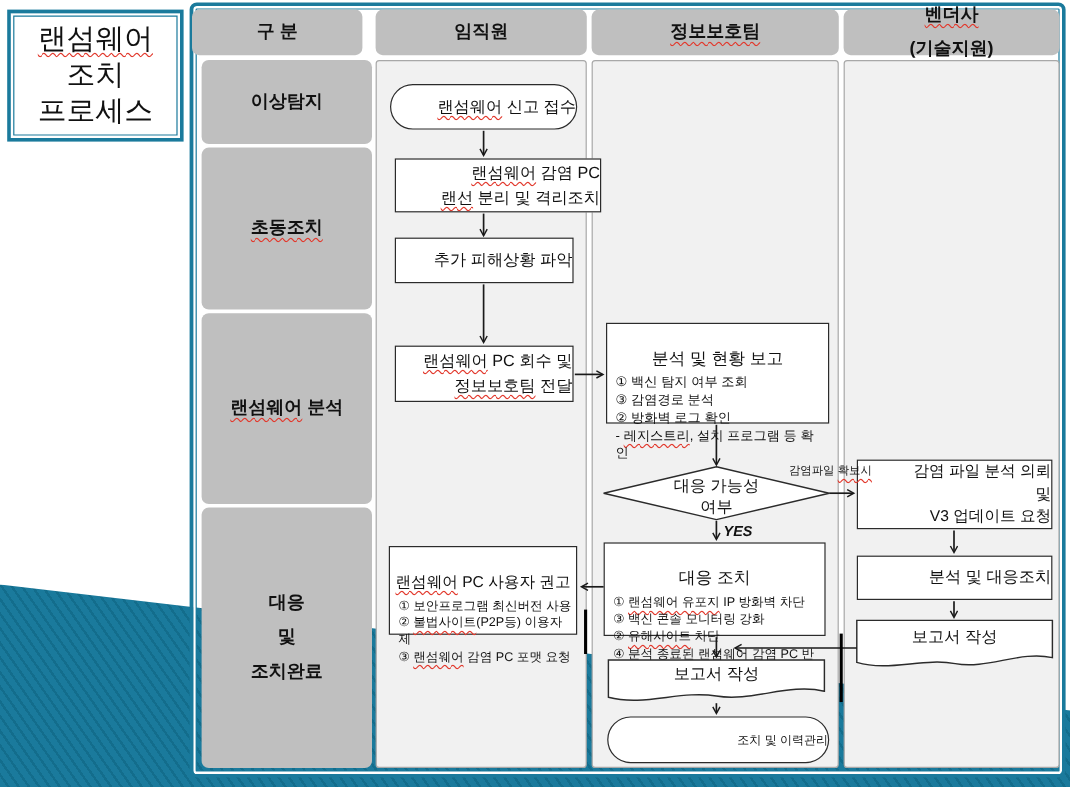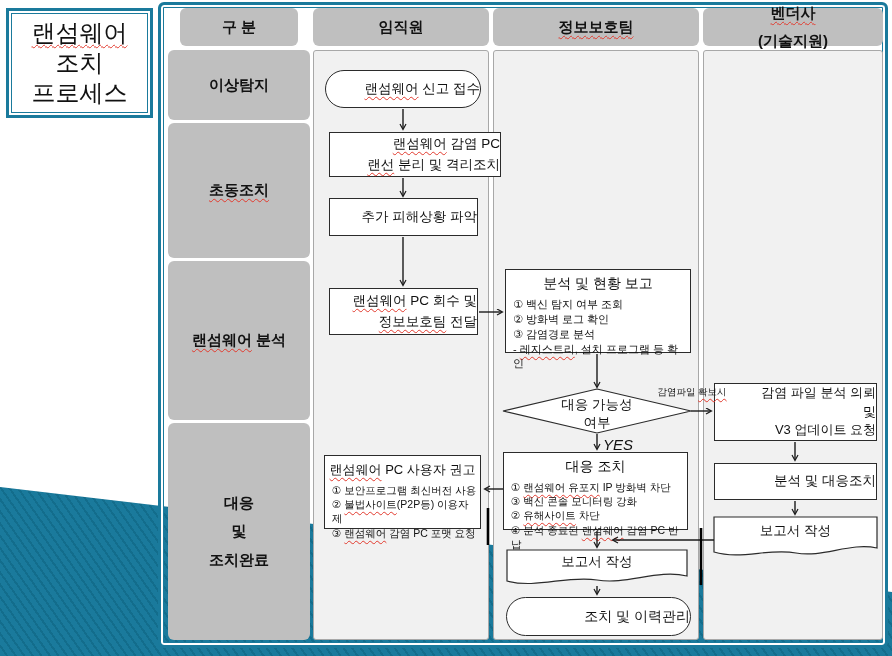--- a/index.html
+++ b/index.html
@@ -31,56 +31,56 @@
     display:flex;flex-direction:column;justify-content:center;align-items:center;
     font-size:15px;font-weight:bold;color:var(--ink);text-align:center;line-height:1.9;}
 
   .lane{position:absolute;z-index:2;top:50px;height:590px;background:var(--lane);
     border:1px solid var(--lane-border);border-radius:3px;}
 
   .shape{position:absolute;z-index:4;background:#fff;border:1px solid #2b2b2b;color:var(--ink);
     display:flex;flex-direction:column;justify-content:center;align-items:flex-end;text-align:center;}
   .stadium{border-radius:20px;}
   .fs13{font-size:13.5px;line-height:1.55;}
-  .fs14{font-size:14px;}
+  .fs14{font-size:10px;}
   .listbox{justify-content:flex-start;align-items:stretch;text-align:left;}
-  .listbox .bx-title{text-align:center;font-size:13px;margin-top:5px;}
+  .listbox .bx-title{text-align:center;font-size:13px;margin-top:20px;}
   .listbox .bx-items{font-size:10.5px;line-height:1.35;padding:4px 2px 2px 7px;}
   .plain-label{position:absolute;z-index:5;color:var(--ink);}
 
   .sq{text-decoration:underline;text-decoration-style:wavy;text-decoration-color:var(--sq);
       text-decoration-thickness:1px;text-underline-offset:2.5px;}
 
   svg.overlay{position:absolute;left:0;top:0;z-index:4;pointer-events:none;}
   .conn{stroke:#1a1a1a;stroke-width:1.4;fill:none;}
   .thickseg{stroke:#000;stroke-width:2.6;fill:none;}
   .node{fill:#fff;stroke:#2b2b2b;stroke-width:1.2;}
 
   .diamond-text{position:absolute;z-index:5;left:540px;top:396px;width:114px;text-align:center;
     font-size:13.5px;line-height:1.35;color:var(--ink);}
   .doc-text{position:absolute;z-index:5;text-align:center;font-size:13.5px;color:var(--ink);}
   .branch-label{left:646px;top:386px;width:92px;text-align:center;font-size:9.5px;}
-  .yes-label{left:603px;top:436px;font-size:15px;font-weight:normal;font-style:italic;}
+  .yes-label{left:603px;top:436px;font-size:12px;font-weight:bold;font-style:italic;}
 </style>
 </head>
 <body>
 
 <div class="slide">
 
   <div class="wedge"></div>
 
   <div class="title-box">
       <div><span class="sq">랜섬웨어</span></div>
       <div><span>조치</span></div>
       <div><span>프로세스</span></div>
     </div>
 
   <div class="table-frame"></div>
 
-  <div class="cell" style="left:180px;top:8px;width:118px;height:38px;">
+  <div class="cell" style="left:160px;top:8px;width:142px;height:38px;">
       <span>구 분</span>
     </div>
   <div class="cell" style="left:313px;top:8px;width:176px;height:38px;">
       <span>임직원</span>
     </div>
   <div class="cell" style="left:493px;top:8px;width:206px;height:38px;">
       <span class="sq">정보보호팀</span>
     </div>
   <div class="cell" style="left:703px;top:8px;width:180px;height:38px;">
       <span class="sq">벤더사</span>
@@ -126,22 +126,22 @@
         <div><span>① 보안프로그램 최신버전 사용</span></div>
         <div><span>② </span><span class="sq">불법사이트</span><span>(P2P등) 이용자제</span></div>
         <div><span>③ </span><span class="sq">랜섬웨어</span><span> 감염 PC 포맷 요청</span></div>
       </div>
   </div>
 
   <div class="shape listbox" style="left:505px;top:269px;width:186px;height:84px;">
     <div class="bx-title" style="font-size:14px;"><span>분석 및 현황 보고</span></div>
     <div class="bx-items" style="font-size:11px;">
         <div><span>① 백신 탐지 여부 조회</span></div>
+        <div><span>③ 감염경로 분석</span></div>
         <div><span>② 방화벽 로그 확인</span></div>
-        <div><span>③ 감염경로 분석</span></div>
         <div><span>  - </span><span class="sq">레지스트리</span><span>, 설치 프로그램 등 확인</span></div>
       </div>
   </div>
   <div class="diamond-text">
       <div><span>대응 가능성</span></div>
       <div><span>여부</span></div>
     </div>
   <div class="plain-label branch-label"><span>감염파일 </span><span class="sq">확보시</span></div>
   <div class="plain-label yes-label">YES</div>
   <div class="shape listbox" style="left:503px;top:452px;width:185px;height:78px;">

